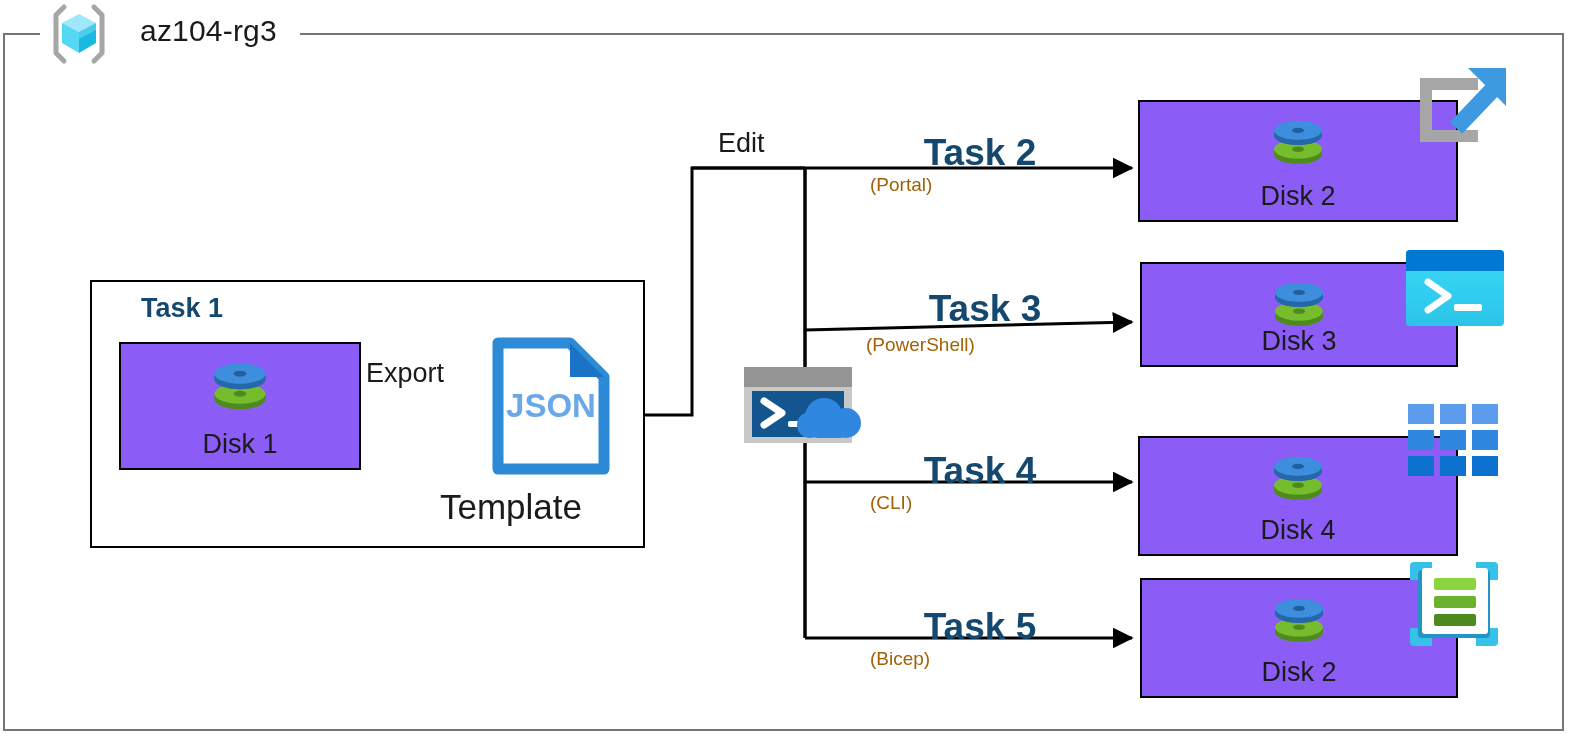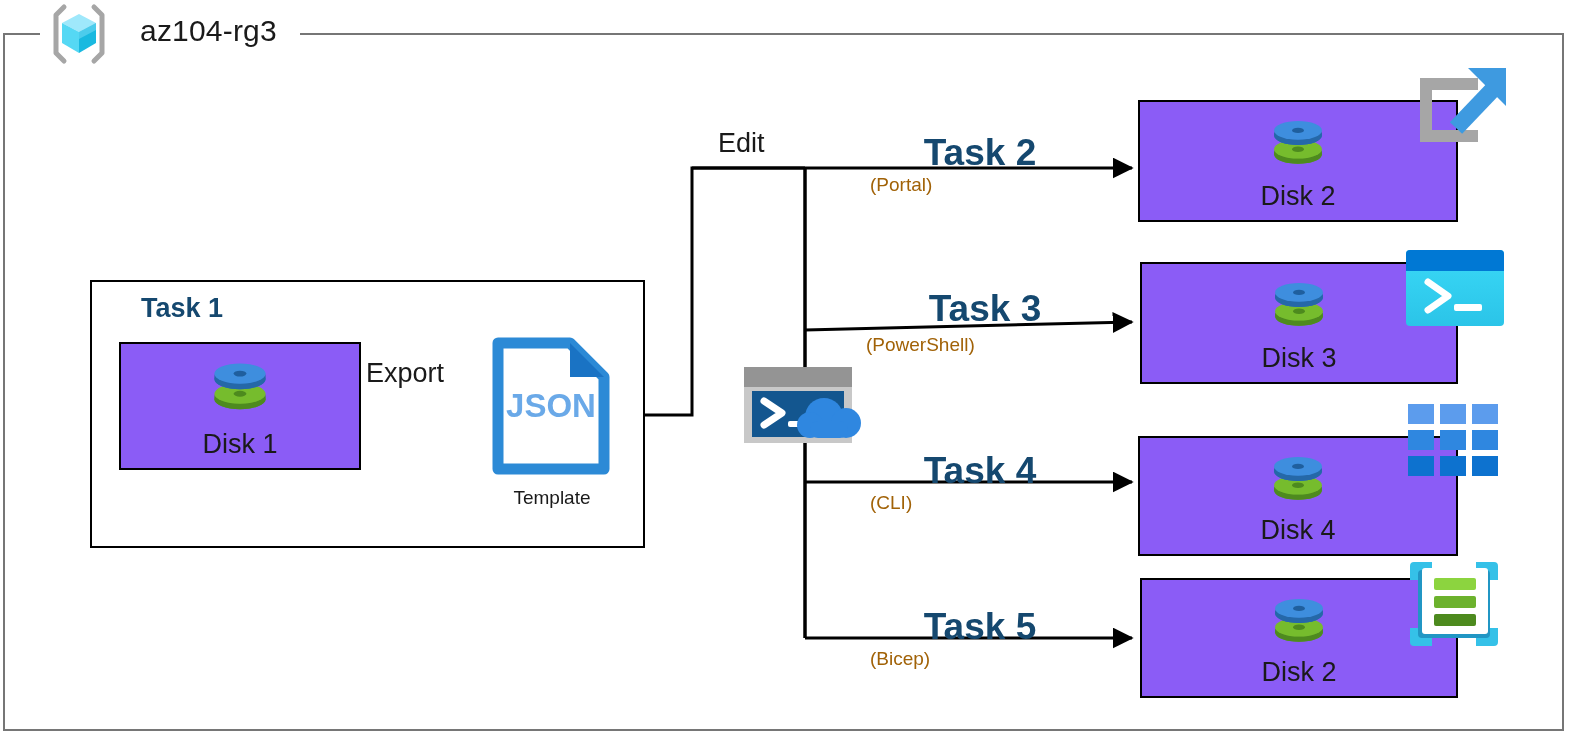--- a/index.html
+++ b/index.html
@@ -95,31 +95,31 @@
     margin-left: 21px;
   }
   #disk1-box { left: 119px; top: 342px; width: 242px; height: 128px; }
 
   
   #json-icon { left: 492px; top: 337px; width: 118px; height: 138px; }
   #template-label {
     left: 440px;
     top: 487px;
     width: 224px;
-    text-align: center;
-    font-size: 19px;
+    text-align: left;
+    font-size: 35px;
     color: #1a1a1a;
   }
 
   
   #cloudshell-icon { left: 742px; top: 365px; width: 126px; height: 80px; }
 
   
   #disk2-box { left: 1138px; top: 100px; width: 320px; height: 122px; }
-  #disk3-box { left: 1140px; top: 262px; width: 318px; height: 122px; }
+  #disk3-box { left: 1140px; top: 262px; width: 318px; height: 105px; }
   #disk4-box { left: 1138px; top: 420px; width: 320px; height: 120px; margin-top: 16px; }
   #disk5-box { left: 1140px; top: 578px; width: 318px; height: 120px; }
 
   
   #portal-icon     { left: 1406px; top: 62px;  width: 104px; height: 100px; }
   #powershell-icon { left: 1406px; top: 250px; width: 98px;  height: 76px;  }
   #cli-icon        { left: 1408px; top: 404px; width: 90px;  height: 74px;  }
   #bicep-icon      { left: 1406px; top: 558px; width: 96px;  height: 92px;  }
 
   

